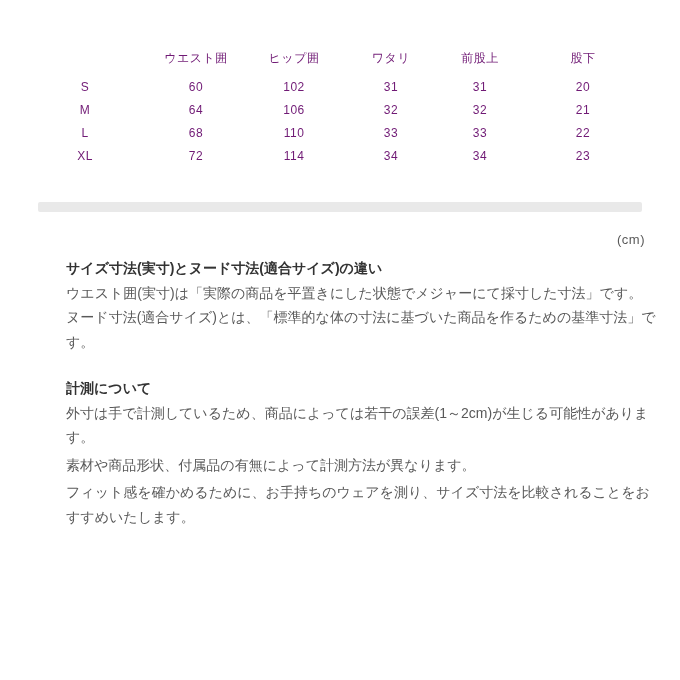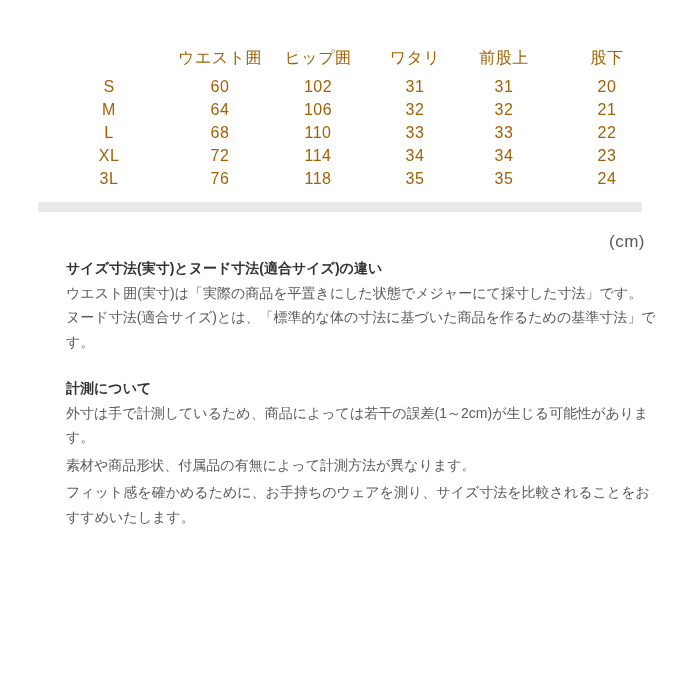--- a/index.html
+++ b/index.html
@@ -13,25 +13,25 @@
     width: 680px;
     height: 680px;
     background: #ffffff;
     overflow: hidden;
   }
 
   
   .size-table {
     position: absolute;
     top: 42px;
-    left: 52px;
+    left: 28px;
     border-collapse: collapse;
     table-layout: fixed;
-    font-size: 16px;
-    color: #a16207;
+    font-size: 12px;
+    color: #701a75;
   }
   .size-table th,
   .size-table td {
     padding: 0;
     text-align: center;
     vertical-align: middle;
     font-weight: normal;
     white-space: nowrap;
     letter-spacing: 0.5px;
   }
@@ -47,21 +47,21 @@
     height: 10px;
     background: #e9e9e9;
     border-radius: 2px;
   }
 
   
   .unit-label {
     position: absolute;
     top: 232px;
     right: 35px;
-    font-size: 17px;
+    font-size: 13px;
     color: #595959;
     letter-spacing: 0.5px;
   }
 
   
   .notes {
     position: absolute;
     top: 256px;
     left: 66px;
     width: 592px;
@@ -136,28 +136,20 @@
         <td>22</td>
       </tr>
       <tr>
         <td>XL</td>
         <td>72</td>
         <td>114</td>
         <td>34</td>
         <td>34</td>
         <td>23</td>
       </tr>
-      <tr>
-        <td>3L</td>
-        <td>76</td>
-        <td>118</td>
-        <td>35</td>
-        <td>35</td>
-        <td>24</td>
-      </tr>
     </tbody>
   </table>
 
   <div class="scrollbar-track"></div>
 
   <div class="unit-label">(cm)</div>
 
   <div class="notes">
     <section class="section-size-definition">
       <h3>サイズ寸法(実寸)とヌード寸法(適合サイズ)の違い</h3>

